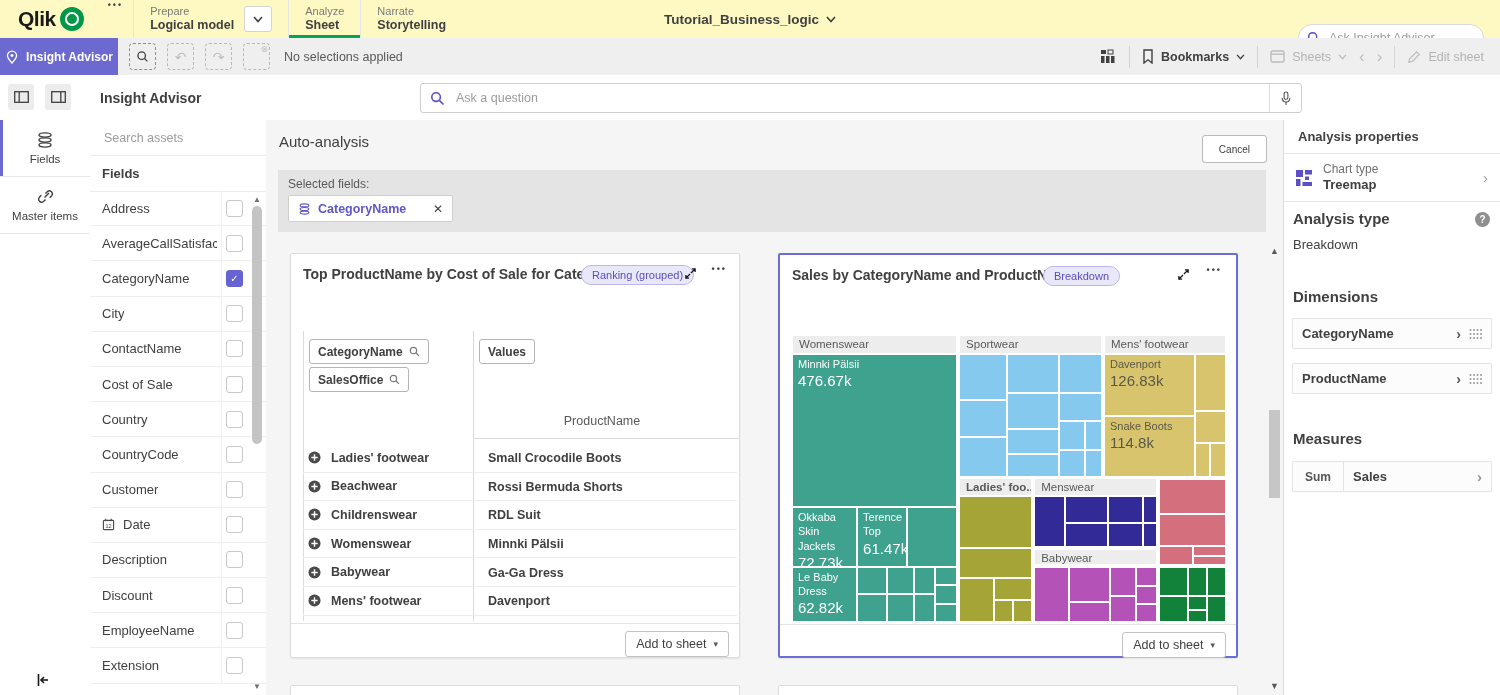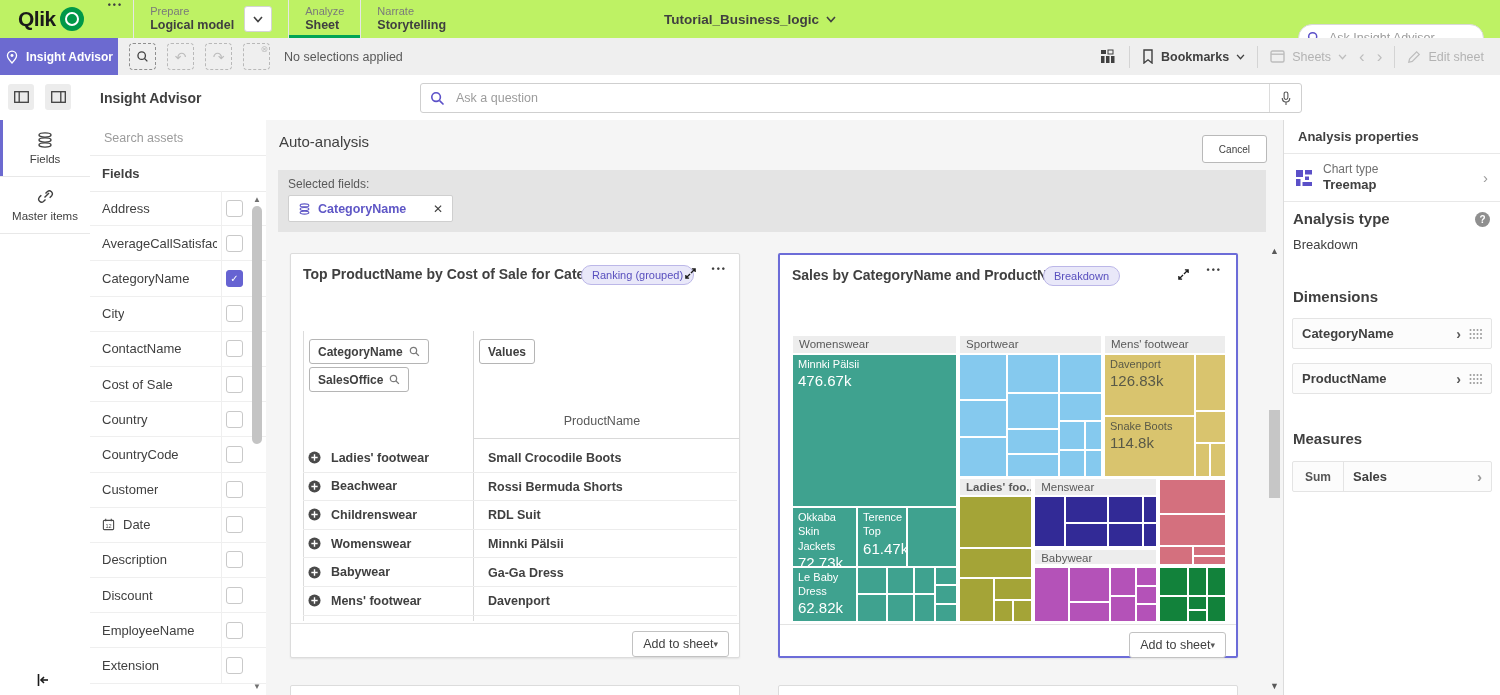--- a/index.html
+++ b/index.html
@@ -1,21 +1,21 @@
 <!DOCTYPE html>
 <html><head>
 <meta charset="utf-8">
 <style>
   html,body{margin:0;padding:0;background:#dcdcdc;}
   .screen{position:relative;width:1500px;height:695px;background:#fff;overflow:hidden;
     font-family:"Liberation Sans","DejaVu Sans",sans-serif;color:#404040;font-size:13px;}
   svg{display:block;}
 
   
-  .appbar{position:absolute;left:0;top:0;right:0;height:38px;background:#bef264;border-bottom:1px solid #e6e6e6;display:flex;align-items:stretch;}
+  .appbar{position:absolute;left:0;top:0;right:0;height:38px;background:#fef9c3;border-bottom:1px solid #e6e6e6;display:flex;align-items:stretch;}
   .logo-wrap{display:flex;align-items:center;gap:4px;padding:0 14px 0 18px;}
   .logo-text{font-size:21px;font-weight:700;color:#1a1a1a;letter-spacing:-0.5px;}
   .qmark{width:24px;height:24px;border-radius:50%;background:#009848;position:relative;}
   .qmark::before{content:"";position:absolute;left:5px;top:5px;width:10px;height:10px;border:2px solid #fff;border-radius:50%;}
   .more-dots{font-size:9px;letter-spacing:2px;color:#404040;padding:0 10px;font-weight:700;}
   .nav-tab{position:relative;display:flex;align-items:center;border-left:1px solid #e6e6e6;padding:0 16px;gap:10px;cursor:pointer;}
   .nav-tab:last-of-type{border-right:1px solid #e6e6e6;}
   .nav-col .t1{font-size:11px;color:#7a7a7a;line-height:13px;}
   .nav-col .t2{font-size:12.5px;font-weight:700;color:#404040;line-height:15px;}
   .nav-tab.active::after{content:"";position:absolute;left:0;right:0;bottom:0;height:3px;background:#00a555;}
@@ -77,21 +77,21 @@
   .chip .c-lab{color:#5f57c6;font-weight:700;font-size:12.5px;flex:1;}
   .chip .c-x{color:#404040;font-size:12px;cursor:pointer;}
 
   .card{position:absolute;background:#fff;border:1px solid #dcdcdc;border-radius:2px;box-shadow:0 1px 2px rgba(0,0,0,0.07);box-sizing:border-box;}
   .card.sel{border:2px solid #6c6cd8;}
   .c-title{position:absolute;left:12px;top:12px;font-size:14px;font-weight:700;white-space:nowrap;}
   .pill{position:absolute;top:11px;height:18px;padding:0 10px;border:1px solid #bcb7e8;border-radius:10px;background:#e9e8f9;color:#584fbe;font-size:11px;display:flex;align-items:center;white-space:nowrap;}
   .exp-ic{position:absolute;top:13px;cursor:pointer;}
   .kebab{position:absolute;top:10px;font-size:9px;letter-spacing:2px;font-weight:700;color:#404040;cursor:pointer;}
   .foot-line{position:absolute;left:0;right:0;top:369px;height:1px;background:#e3e3e3;}
-  .add-btn{position:absolute;right:10px;top:377px;height:24px;padding:0 10px;border:1px solid #c2c2c2;border-radius:3px;background:#fff;font-size:12.5px;display:flex;align-items:center;cursor:pointer;color:#404040;}
+  .add-btn{position:absolute;right:10px;top:377px;height:24px;padding:0 10px;border:1px solid #c2c2c2;border-radius:3px;background:#fff;font-size:12.5px;display:flex;align-items:center;gap:7px;cursor:pointer;color:#404040;}
   .add-btn .car{font-size:9px;color:#595959;}
 
   
   .pv-vline{position:absolute;left:182px;top:77px;height:290px;width:1px;background:#d9d9d9;}
   .pv-lline{position:absolute;left:12px;top:77px;height:290px;width:1px;background:#dcdcdc;}
   .pv-btn{position:absolute;height:23px;border:1px solid #b5b5b5;border-radius:3px;background:#fff;display:flex;align-items:center;gap:6px;padding:0 8px;font-size:12px;font-weight:700;cursor:pointer;}
   .pv-colhead{position:absolute;left:182px;right:8px;top:160px;text-align:center;font-size:12.5px;color:#595959;}
   .pv-hline{position:absolute;left:182px;right:0;top:184px;height:1px;background:#d9d9d9;}
   .pv-rows{position:absolute;left:12px;right:2px;top:190px;}
   .p-row{height:28.6px;border-bottom:1px solid #ececec;display:flex;align-items:center;box-sizing:border-box;}

